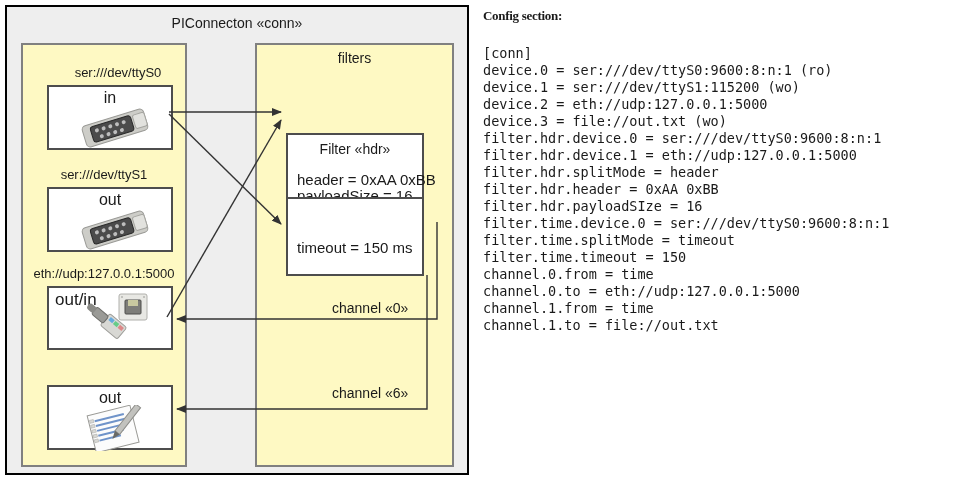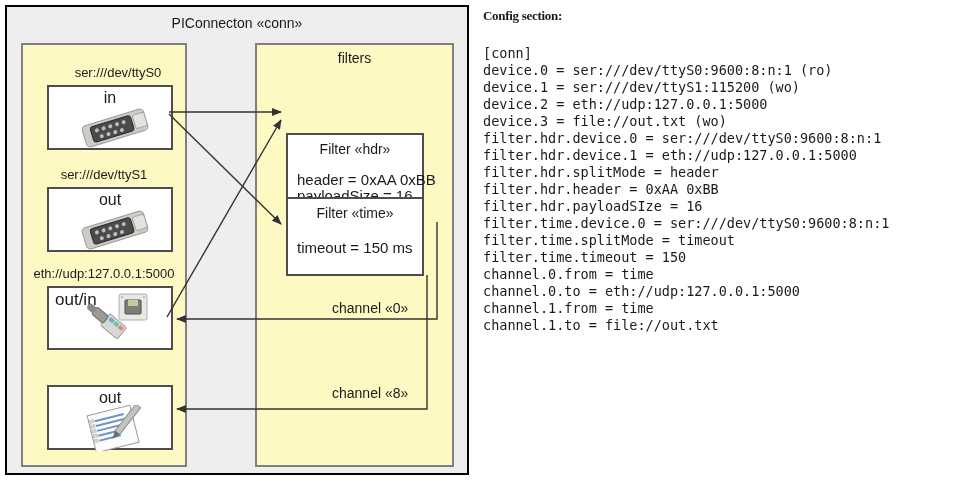--- a/index.html
+++ b/index.html
@@ -148,26 +148,25 @@
     </svg>
   </div>
 
   <div class="fbox" style="left:279px;top:78px;width:138px;height:79px;margin-top:48px;">
     <div class="fbox-title">Filter «hdr»</div>
     <div class="fbox-attr" style="top:36px;">header = 0xAA 0xBB</div>
     <div class="fbox-attr" style="top:52px;">payloadSize = 16</div>
   </div>
 
   <div class="fbox" style="left:279px;top:190px;width:138px;height:79px;">
-    <div class="fbox-title">Filter «time»</div>
     <div class="fbox-attr" style="top:40px;">timeout = 150 ms</div>
   </div>
 
   <div class="chan-label" style="left:325px;top:293px;">channel «0»</div>
-  <div class="chan-label" style="left:325px;top:378px;">channel «8»</div>
+  <div class="chan-label" style="left:325px;top:378px;">channel «6»</div>
 
   <svg class="wires" viewBox="0 0 464 470">
     <defs>
       <marker id="ah" markerWidth="10" markerHeight="8" refX="9" refY="4" orient="auto" markerUnits="userSpaceOnUse">
         <path d="M0,0 L10,4 L0,8 z" fill="#333333"></path>
       </marker>
     </defs>
     <g stroke="#333333" stroke-width="1.4" fill="none" marker-end="url(#ah)">
 
       <path d="M162,105 L274,105"></path>

